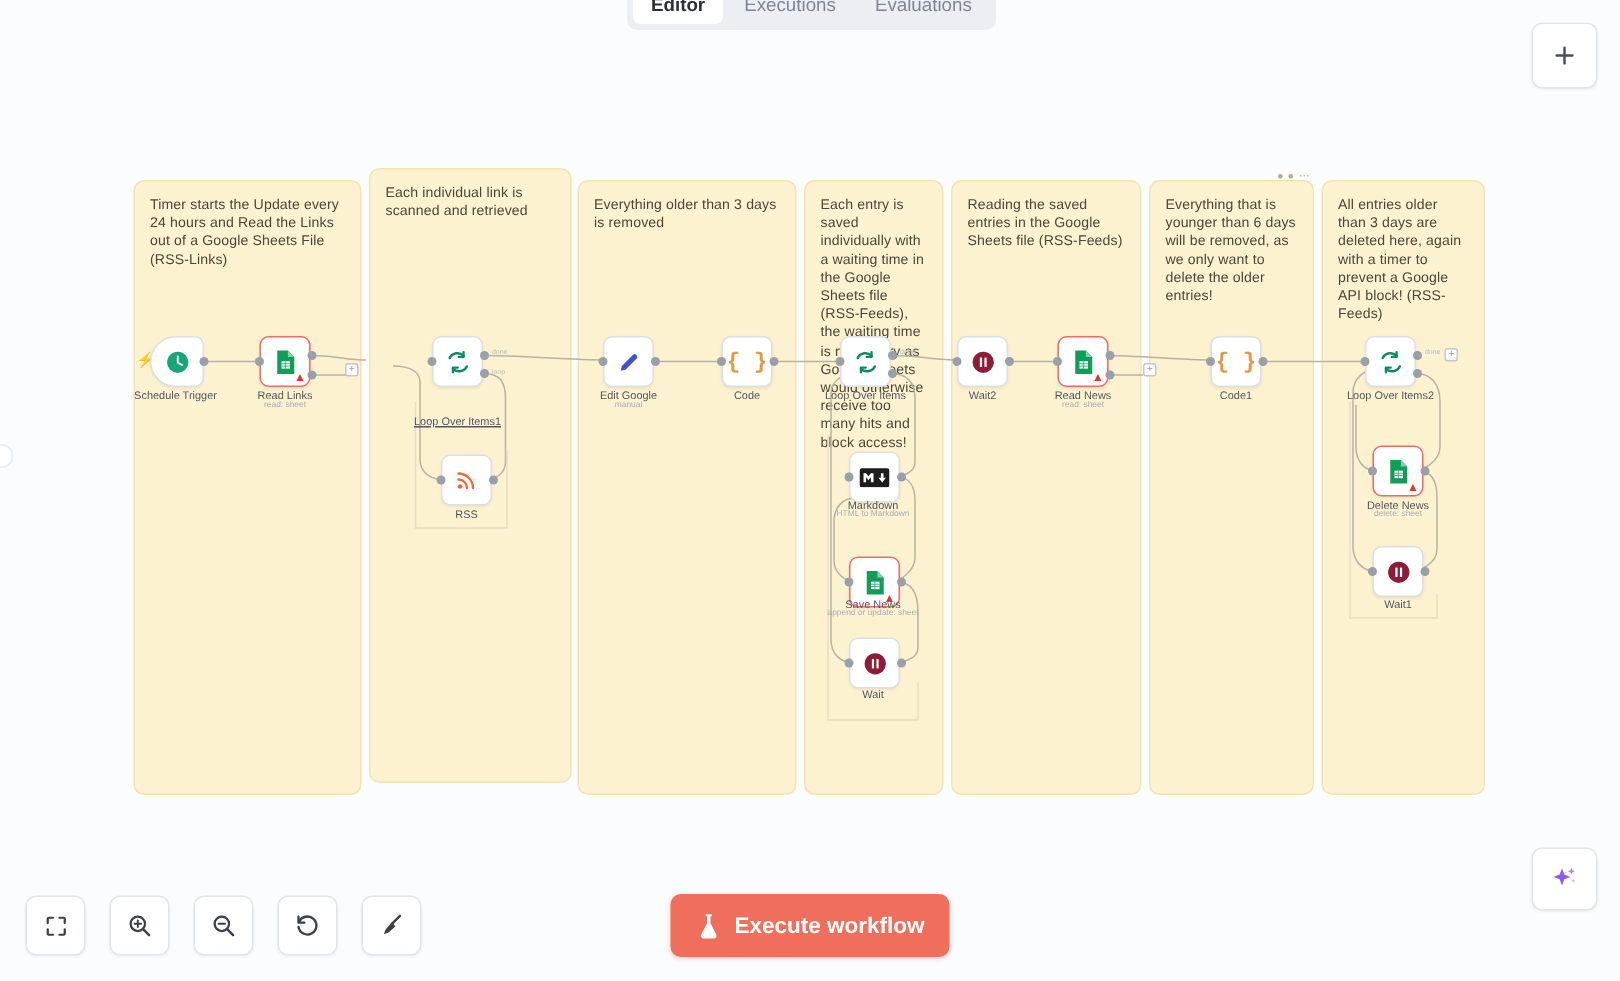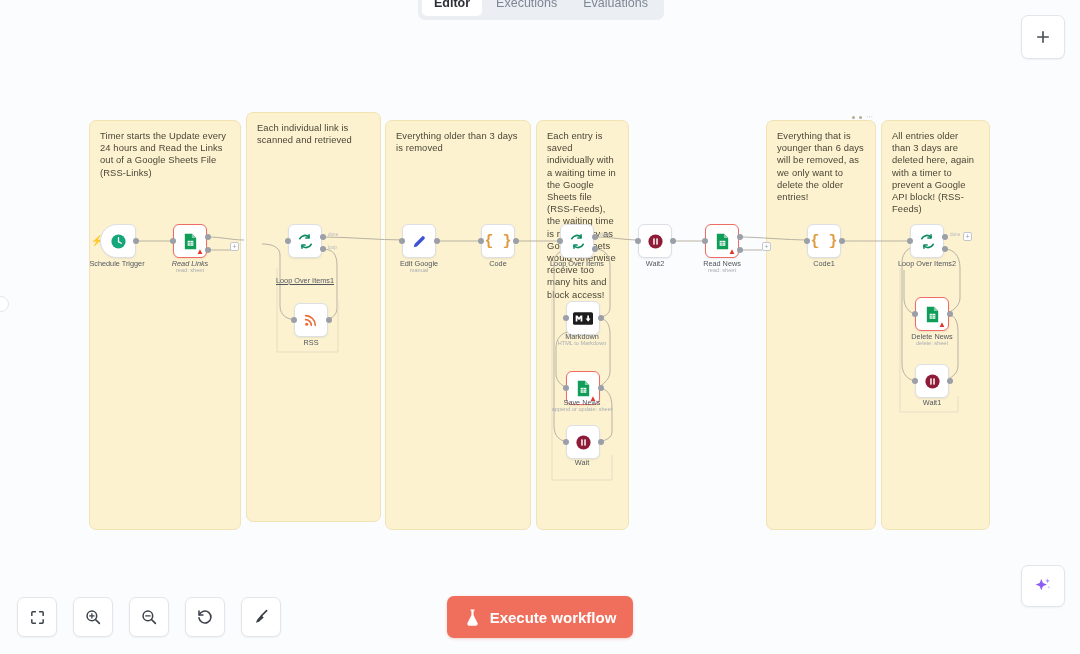--- a/index.html
+++ b/index.html
@@ -135,20 +135,23 @@
     </div>
     <div class="sticky" style="left:246px; top:112px; width:135px; height:410px;">
       <span>Each individual link is scanned and retrieved</span>
     </div>
     <div class="sticky" style="left:385px; top:120px; width:146px; height:410px;">
       <span>Everything older than 3 days is removed</span>
     </div>
     <div class="sticky" style="left:536px; top:120px; width:93px; height:410px;">
       <span>Each entry is saved individually with a waiting time in the Google Sheets file (RSS-Feeds), the waiting time is necessary as Google Sheets would otherwise receive too many hits and block access!</span>
     </div>
+    <div class="sticky" style="left:634px; top:120px; width:127px; height:410px;">
+      <span>Reading the saved entries in the Google Sheets file (RSS-Feeds)</span>
+    </div>
     <div class="sticky" style="left:766px; top:120px; width:110px; height:410px;">
       <span>Everything that is younger than 6 days will be removed, as we only want to delete the older entries!</span>
     </div>
     <div class="sticky" style="left:881px; top:120px; width:109px; height:410px;">
       <span>All entries older than 3 days are deleted here, again with a timer to prevent a Google API block! (RSS-Feeds)</span>
     </div>
 
     <div class="sticky-controls" style="left:852px; top:113px;">
       <span class="dot"></span>
       <span class="dot"></span>
@@ -221,21 +224,21 @@
         <path d="M12 1l6 6h-6z" fill="#87ceac"></path>
         <rect x="6" y="11" width="8" height="7" fill="#fff"></rect>
         <path d="M6 13.4h8M6 15.6h8M9.6 11v7" stroke="#0f9d58" stroke-width=".7"></path>
       </svg>
       <span class="warn">▲</span>
     </div>
     <div class="port" style="left:170px; top:238px;"></div>
     <div class="port" style="left:205px; top:234px;"></div>
     <div class="port" style="left:205px; top:247px;"></div>
     <div class="plusbox" style="left:230px; top:242px;">+</div>
-    <div class="node-label" style="left:190px; top:259px;font-style:italic;">Read Links</div>
+    <div class="node-label" style="left:190px; top:259px;">Read Links</div>
     <div class="node-sub" style="left:190px; top:266px;">read: sheet</div>
 
     <div class="node" style="left:288px; top:224px;">
       <svg width="17" height="17" viewBox="0 0 24 24">
         <path d="M4 8a8 8 0 0 1 13-2M20 16a8 8 0 0 1-13 2" stroke="#0d8b62" stroke-width="2.4" fill="none" stroke-linecap="round"></path>
         <path d="M17 2.5V7h-4.5M7 21.5V17h4.5" stroke="#0d8b62" stroke-width="2.2" fill="none" stroke-linecap="round" stroke-linejoin="round"></path>
       </svg>
     </div>
     <div class="port" style="left:285px; top:238px;"></div>
     <div class="port" style="left:320px; top:234px;"></div>

